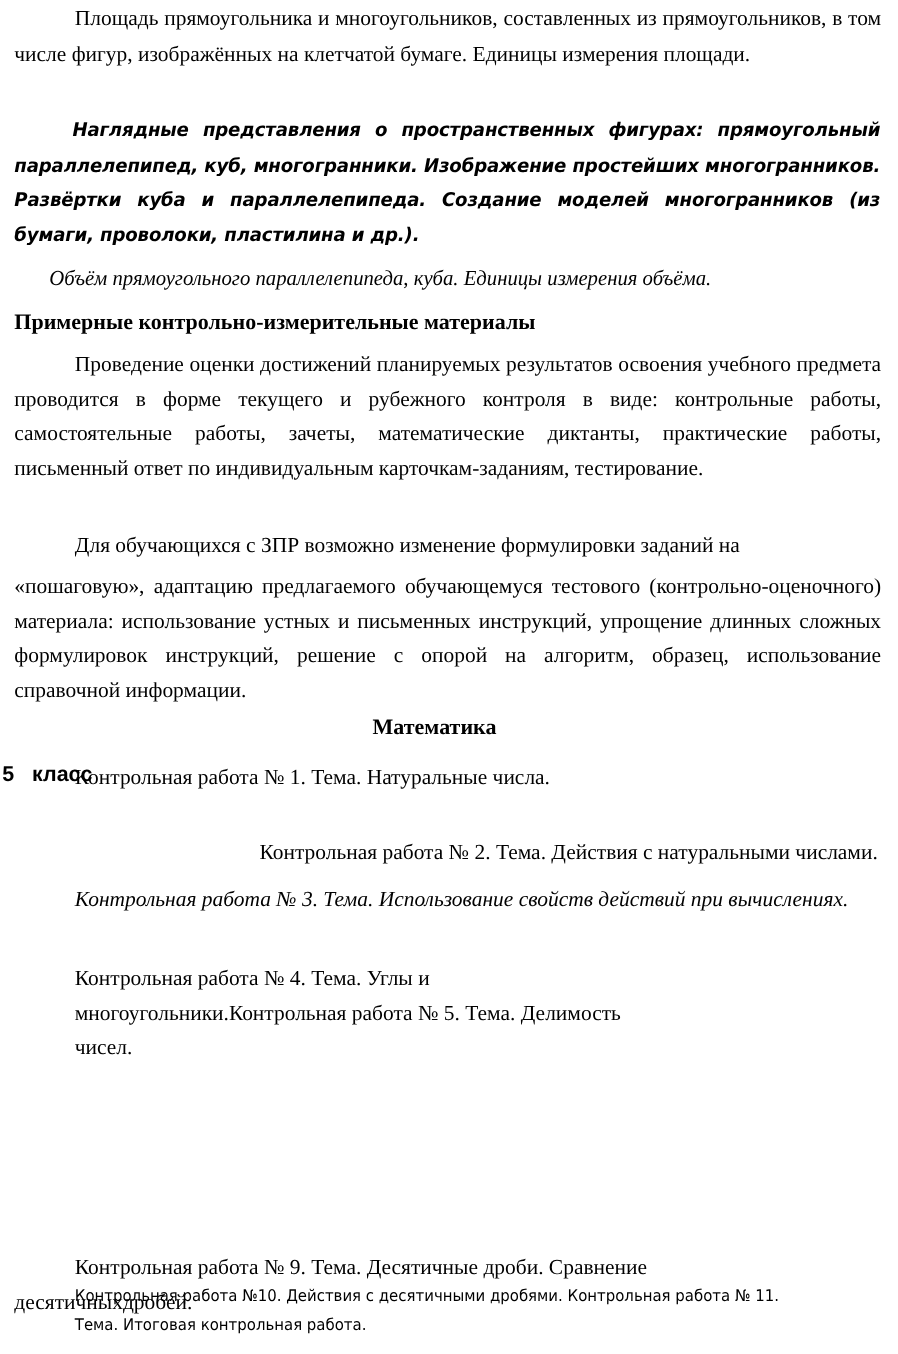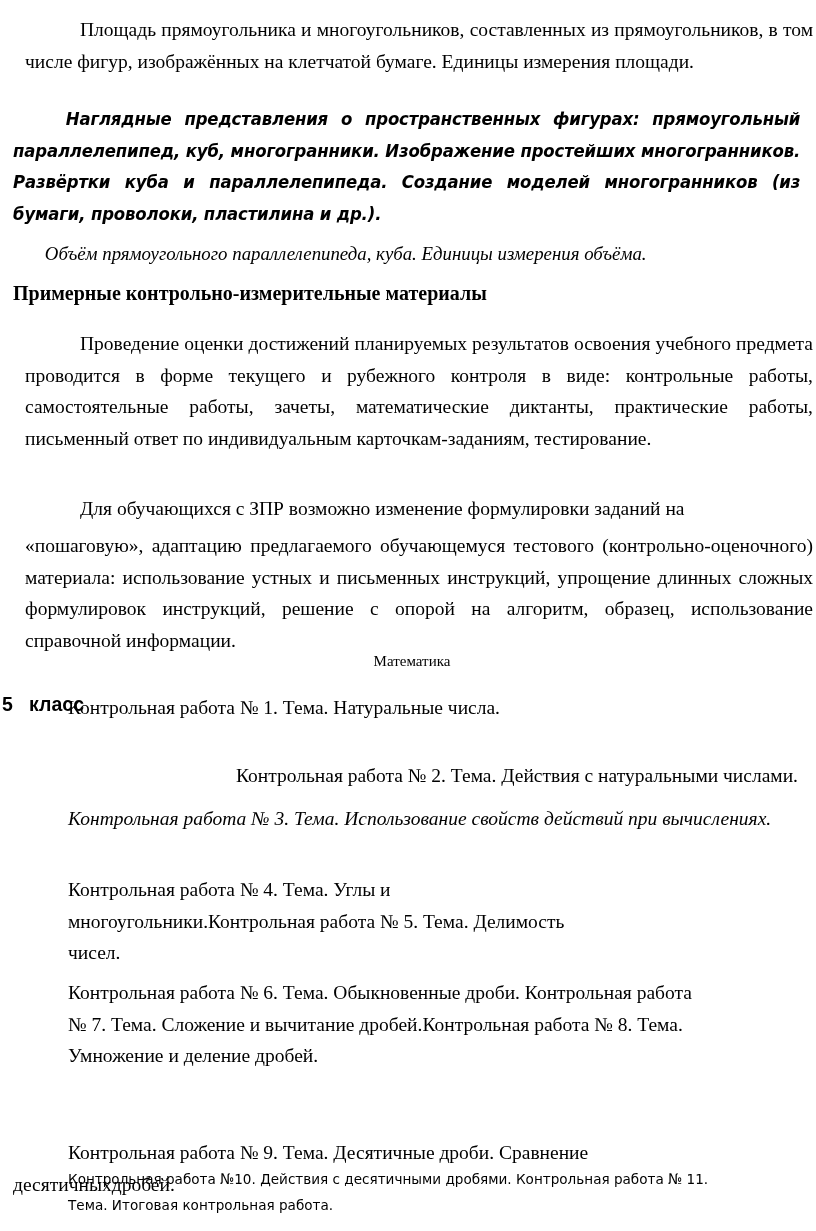--- a/index.html
+++ b/index.html
@@ -31,21 +31,21 @@
   .p-serif {
     position: absolute;
     left: 13px;
     width: 788px;
     font-family: "Liberation Serif", "DejaVu Serif", serif;
     font-size: 19.5px;
     line-height: 31.5px;
     text-align: justify;
     text-justify: inter-word;
     text-indent: 55px;
-    margin: 12px;
+    margin: 0;
   }
 
   
   .p-sans-italic {
     position: absolute;
     left: 13px;
     width: 788px;
     font-family: "DejaVu Sans", "Liberation Sans", sans-serif;
     font-style: italic;
     font-weight: 600;
@@ -83,25 +83,25 @@
     width: 788px;
     font-family: "Liberation Serif", "DejaVu Serif", serif;
     font-weight: bold;
     font-size: 20px;
     line-height: 30px;
     text-align: left;
     margin: 0;
   }
   .h-bold-center {
     position: absolute;
-    left: 18px;
+    left: 1px;
     width: 788px;
     font-family: "Liberation Serif", "DejaVu Serif", serif;
-    font-weight: normal;
-    font-size: 15px;
+    font-weight: bold;
+    font-size: 20px;
     line-height: 30px;
     text-align: center;
     margin: 0;
   }
   .h-grade {
     position: absolute;
     left: 2px;
     width: 300px;
     font-family: Liberation Sans, sans-serif;
     font-weight: bold;
@@ -163,19 +163,18 @@
   <h3 class="h-grade" style="top: 690px;">5   класс</h3>
 
   <p class="p-item" style="top: 692px; left: 68px; width: 730px;">Контрольная работа № 1. Тема. Натуральные числа.</p>
 
   <p class="p-item" style="top: 760px; left: 68px; width: 730px; text-align: right;">Контрольная работа № 2. Тема. Действия с натуральными числами.</p>
 
   <p class="p-item indent" style="top: 803px; left: 13px; width: 775px; font-style: italic;">Контрольная работа № 3. Тема. Использование свойств действий при вычислениях.</p>
 
   <p class="p-item" style="top: 874px; left: 68px; width: 520px;">Контрольная работа № 4. Тема. Углы и многоугольники.Контрольная работа № 5. Тема. Делимость чисел.</p>
 
-  <p class="p-item" style="top: 977px; left: 68px; width: 625px;">Контрольная работа № 6. Тема. Обыкновенные дроби. Контрольная работа № 7. Тема. Сложение и вычитание дробей.Контрольная работа № 8. Тема. Умножение и деление дробей.</p>
 
   <p class="p-item indent" style="top: 1137px; left: 13px; width: 680px;">Контрольная работа № 9. Тема. Десятичные дроби. Сравнение десятичныхдробей.</p>
 
   <p class="p-small-sans" style="top: 1166px;">Контрольная работа №10. Действия с десятичными дробями. Контрольная работа № 11. Тема. Итоговая контрольная работа.</p>
 
 </div>
 
 </body></html>

